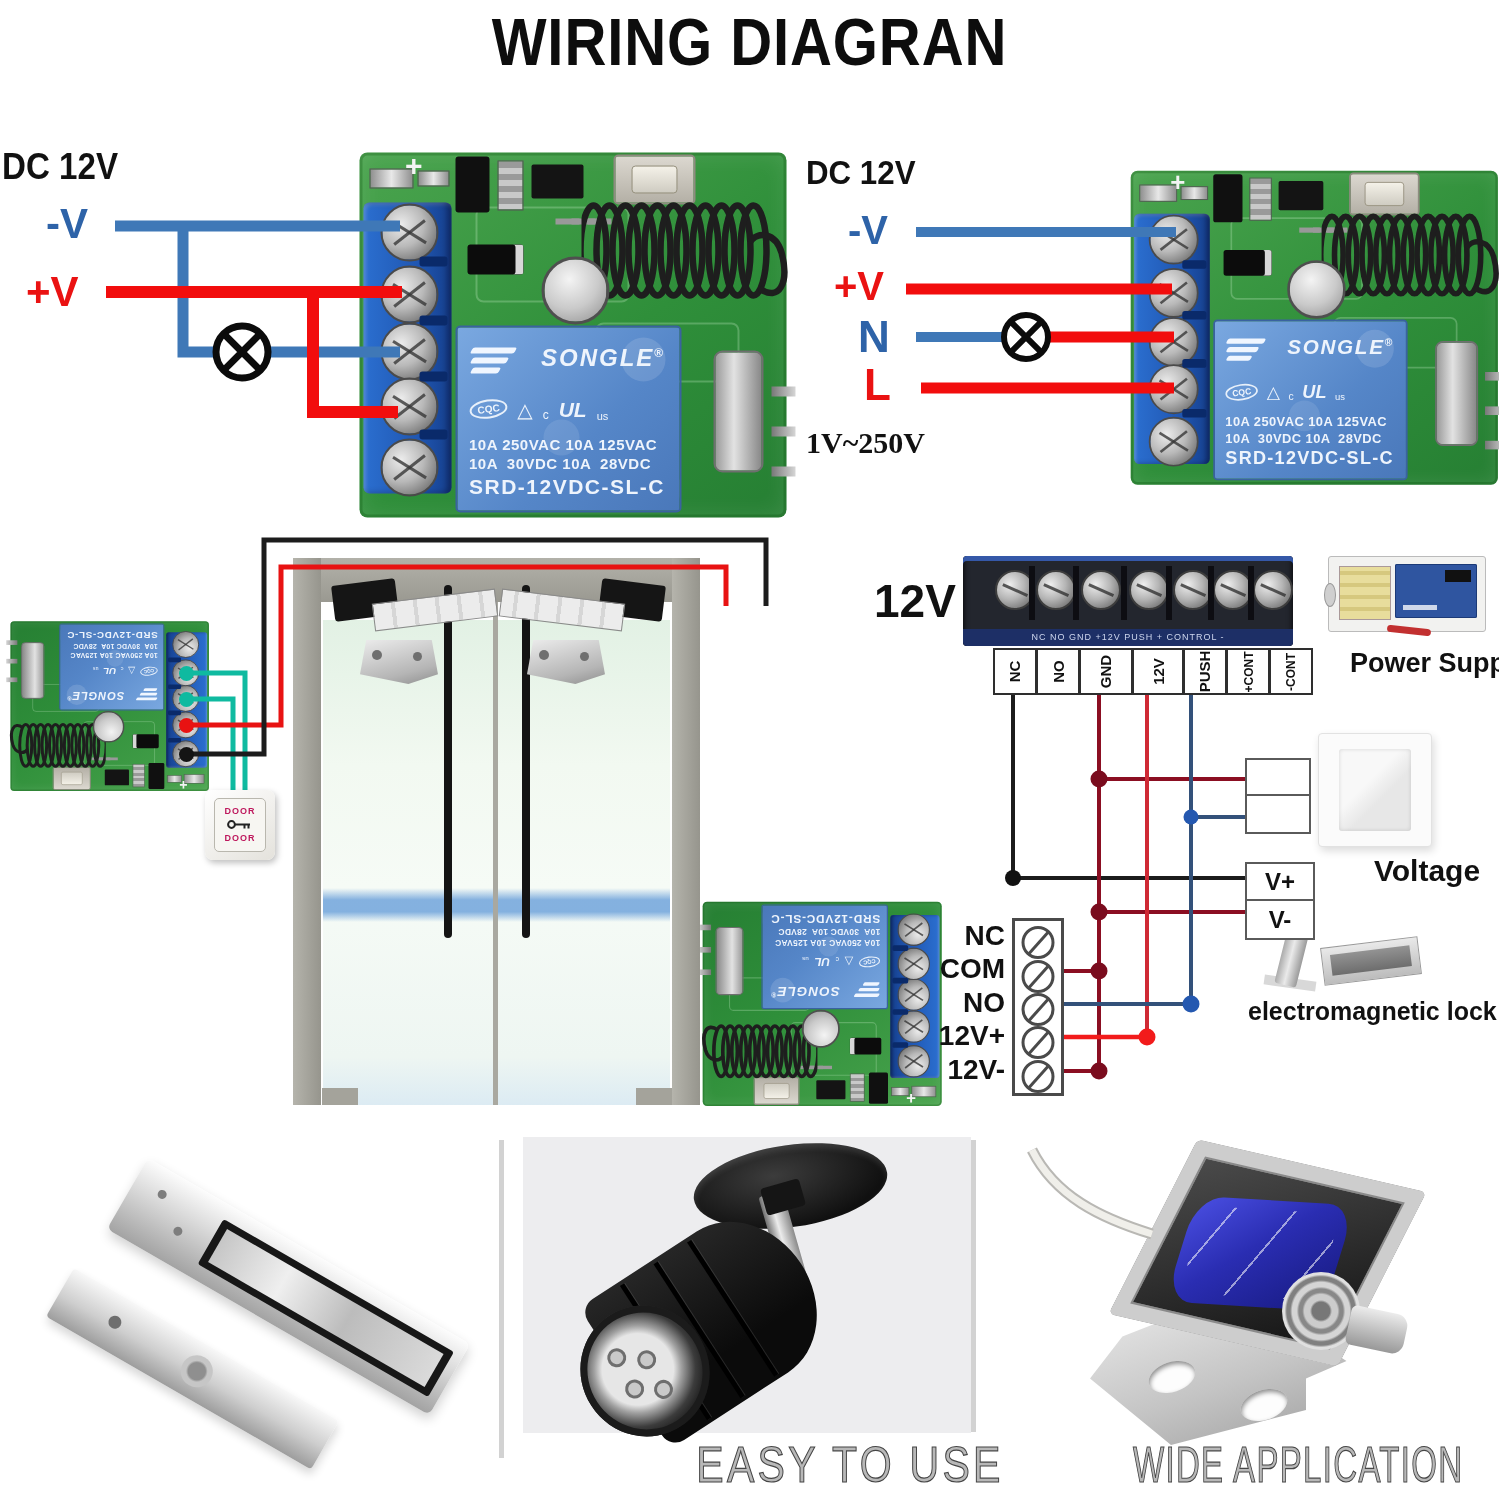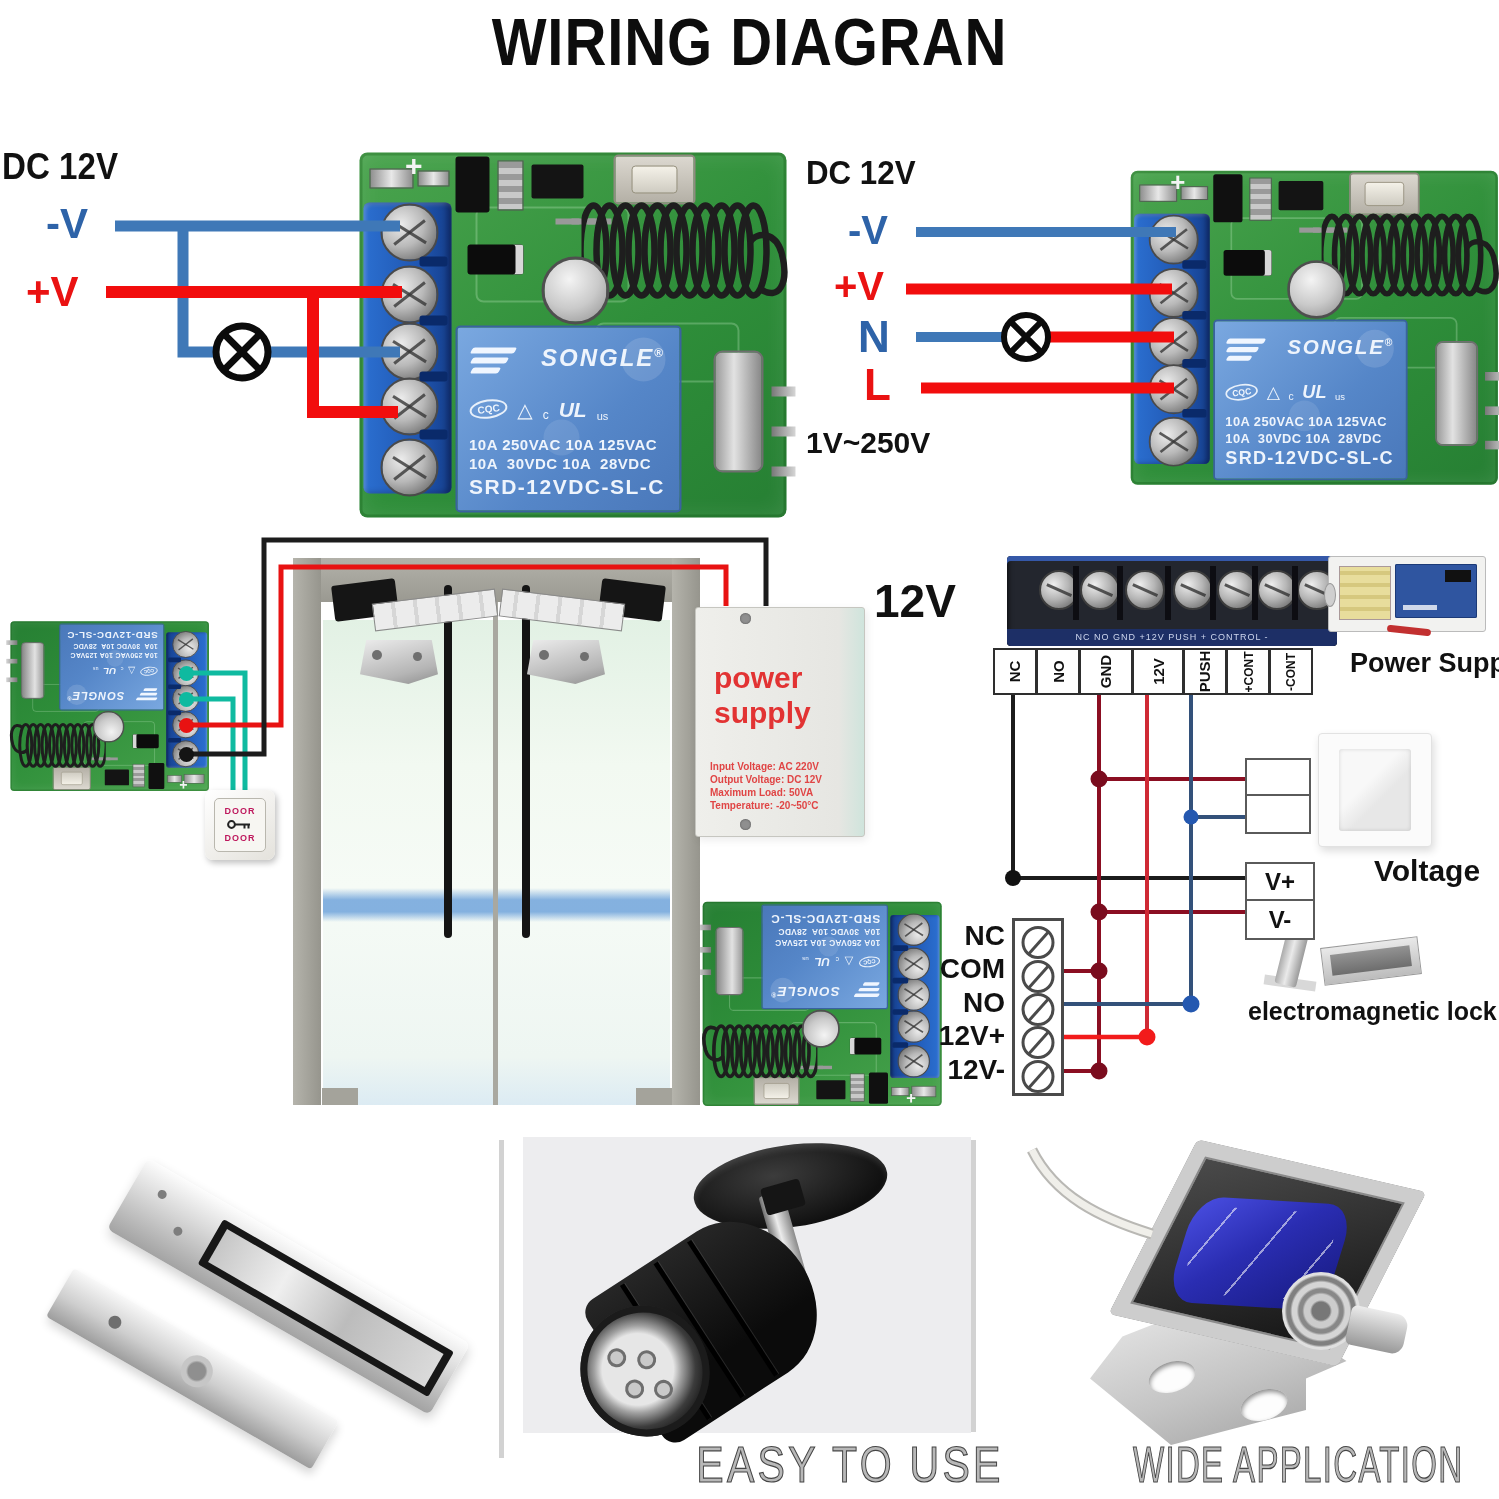--- a/index.html
+++ b/index.html
@@ -118,21 +118,21 @@
   
   .dexit{position:absolute;left:205px;top:790px;width:70px;height:70px;border-radius:8px;z-index:6;
          background:linear-gradient(145deg,#ffffff,#e4e2dc);box-shadow:2px 3px 6px rgba(0,0,0,.25);}
   .dexit .inner{position:absolute;left:9px;top:8px;right:9px;bottom:8px;border-radius:5px;border:1px solid #b9b7ae;
          background:#f7f6f2;text-align:center;color:#be185d;}
   .dexit .t{font-size:9px;font-weight:700;letter-spacing:1px;line-height:12px;margin-top:6px;}
   .dexit svg{display:block;margin:1px auto;}
 
   
   .voltlbl{position:absolute;left:874px;top:574px;font-size:46px;font-weight:800;color:#111;}
-  .termphoto{position:absolute;left:1007px;top:556px;width:330px;height:90px;border-radius:4px;background:#23262e;
+  .termphoto{position:absolute;left:963px;top:556px;width:330px;height:90px;border-radius:4px;background:#23262e;
              box-shadow:inset 0 5px 0 #3558a8, inset 0 -3px 6px #000;z-index:2;}
   .termphoto .sep{position:absolute;top:10px;width:6px;height:54px;background:#0d0d12;}
   .termphoto .tscrew{position:absolute;top:14px;width:36px;height:36px;border-radius:50%;border:2px solid #3d3d3d;
              background:radial-gradient(circle at 35% 35%,#efefef,#b5b5b5 45%,#707070 85%);}
   .termphoto .tscrew::before{content:"";position:absolute;left:50%;top:50%;width:74%;height:3px;background:rgba(50,50,50,.8);
              transform:translate(-50%,-50%) rotate(24deg);}
   .termphoto .strip{position:absolute;left:0;right:0;bottom:0;height:17px;background:#1d2f66;border-radius:0 0 4px 4px;
              color:#cdd6ee;font-size:9px;letter-spacing:1px;text-align:center;line-height:17px;white-space:nowrap;overflow:hidden;}
   .cellrow{position:absolute;left:993px;top:648px;height:47px;display:flex;z-index:6;}
   .cell{border:2px solid #2e2e2e;border-left-width:1px;background:#fff;display:flex;align-items:center;justify-content:center;}
@@ -242,21 +242,21 @@
 
   <div class="lbl black" style="left:2px;top:146px;font-size:36px;transform:scaleX(.92);transform-origin:0 0;">DC 12V</div>
   <div class="lbl blue" style="left:46px;top:200px;font-size:42px;">-V</div>
   <div class="lbl red" style="left:26px;top:268px;font-size:42px;">+V</div>
 
   <div class="lbl black" style="left:806px;top:153px;font-size:34px;transform:scaleX(.92);transform-origin:0 0;">DC 12V</div>
   <div class="lbl blue" style="left:848px;top:208px;font-size:40px;">-V</div>
   <div class="lbl red" style="left:834px;top:264px;font-size:40px;">+V</div>
   <div class="lbl blue" style="left:858px;top:312px;font-size:44px;">N</div>
   <div class="lbl red" style="left:864px;top:360px;font-size:44px;">L</div>
-  <div class="lbl black" style="left:806px;top:426px;font-size:30px;">1V~250V</div>
+  <div class="lbl black" style="left:806px;top:426px;font-size:30px;font-family:Liberation Serif, serif;">1V~250V</div>
 
   <div class="bslot" id="bslot-tl" style="left:345px;top:140px;width:445px;height:385px;">
   <div class="board">
     <div class="pcb"></div>
     <div class="trace t1"></div>
     <div class="trace t2"></div>
     <div class="trace t3"></div>
     <div class="smd a"></div>
     <div class="smd b"></div>
     <div class="plusmark">+</div>
@@ -548,34 +548,20 @@
   </div>
   <div class="maglock mirror" style="left:498px;top:580px;width:166px;height:60px;">
     <div class="blk"></div>
       <div class="barr"></div>
   </div>
   <div class="bracket" style="left:360px;top:640px;"></div>
   <div class="bracket" style="left:527px;top:640px;"></div>
   <div class="foot" style="left:322px;"></div>
   <div class="foot" style="left:636px;"></div>
 
-  <div class="psbox">
-    <div class="scr" style="top:5px;"></div>
-    <div class="scr" style="bottom:6px;"></div>
-    <div class="ttl">
-      <div>power</div>
-      <div>supply</div>
-    </div>
-    <div class="specs">
-      <div>Input Voltage: AC 220V</div>
-      <div>Output Voltage: DC 12V</div>
-      <div>Maximum Load: 50VA</div>
-      <div>Temperature: -20~50°C</div>
-    </div>
-  </div>
 
   <div class="dexit">
     <div class="inner">
       <div class="t">DOOR</div>
       <svg width="28" height="13" viewBox="0 0 28 13">
         <circle cx="5.5" cy="6.5" r="3.4" fill="none" stroke="#222" stroke-width="2"></circle>
         <path d="M9 6.5 H24 M18.5 6.5 v4 M22.5 6.5 v4" stroke="#222" stroke-width="2" fill="none"></path>
       </svg>
       <div class="t" style="margin-top:0;">DOOR</div>
     </div>

